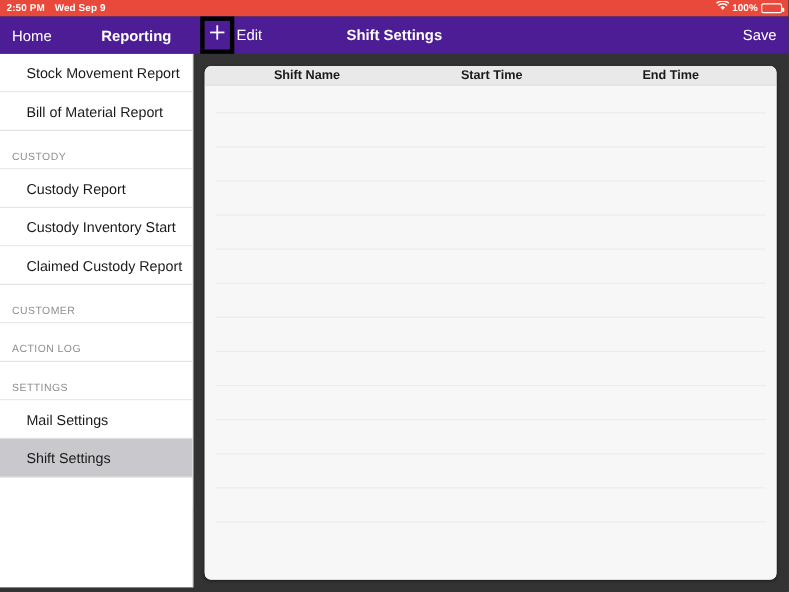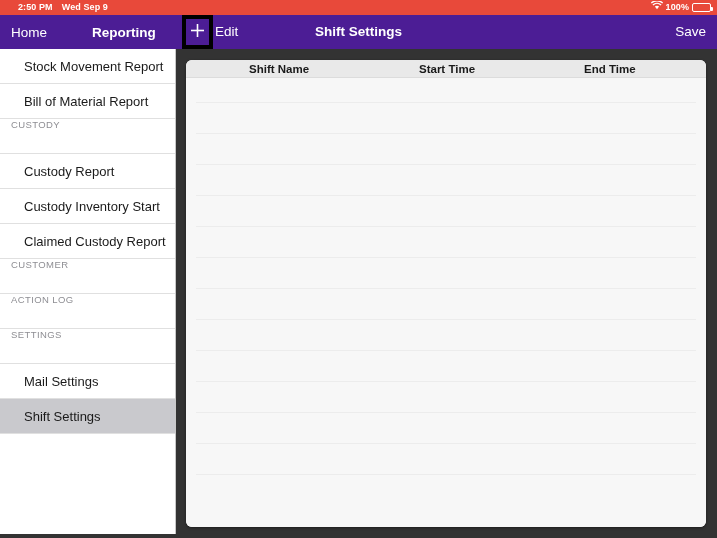--- a/index.html
+++ b/index.html
@@ -26,21 +26,21 @@
     top: 0; left: 0;
     width: 717px;
     height: 15px;
     background: #E8493A;
     color: #ffffff;
     font-size: 9px;
     line-height: 15px;
   }
   .status-left {
     position: absolute;
-    left: 18px; top: 0;
+    left: 6px; top: 0;
     white-space: nowrap;
     font-weight: bold;
     letter-spacing: 0.1px;
   }
   .status-time { margin-right: 9px; }
   .status-right {
     position: absolute;
     right: 6px; top: 0;
     display: flex;
     align-items: center;
@@ -155,21 +155,21 @@
     background: #ffffff;
     border-bottom: 1px solid #e0e0e0;
     font-size: 13px;
     color: #1a1a1a;
   }
   .side-row.selected { background: #c9c9cd; }
   .side-section {
     height: 35px;
     padding: 0 0 0 11px;
     display: flex;
-    align-items: flex-start;
+    align-items: flex-end;
     padding-bottom: 5px;
     background: #ffffff;
     border-bottom: 1px solid #e0e0e0;
     font-size: 9.5px;
     letter-spacing: 0.4px;
     color: #8e8e93;
   }
   .side-filler {
     height: 26px;
     background: #ffffff;

